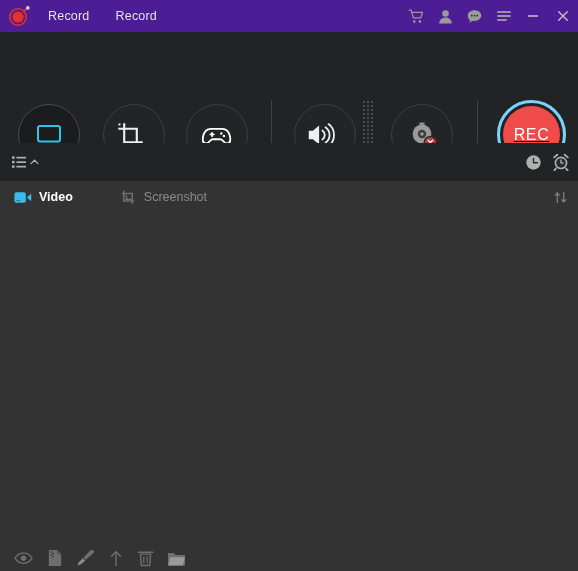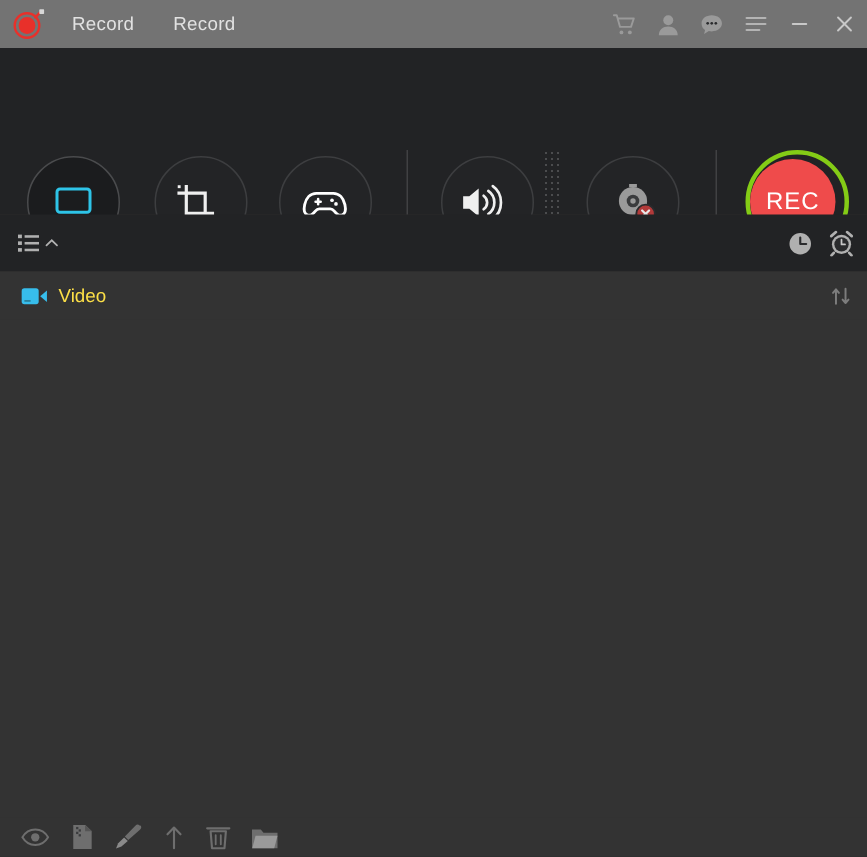--- a/index.html
+++ b/index.html
@@ -18,21 +18,21 @@
     width: 578px;
     height: 571px;
     background: #333333;
     display: flex;
     flex-direction: column;
   }
 
   
   .titlebar {
     height: 32px;
-    background: #737373;
+    background: #4c1d95;
     display: flex;
     align-items: center;
     flex: 0 0 32px;
     position: relative;
   }
 
   .logo-wrap {
     width: 38px;
     height: 32px;
     display: flex;
@@ -112,25 +112,26 @@
     background-image: radial-gradient(#4b4c4e 35%, transparent 36%);
     background-size: 4px 4px;
   }
 
   .rec-outer {
     position: absolute;
     width: 69px;
     height: 69px;
     border-radius: 50%;
     background: #222325;
-    border: 3px solid #84cc16;
-    display: flex;
-    align-items: center;
-    justify-content: flex-start;
-    cursor: default;
+    border: 3px solid #7dd3fc;
+    display: flex;
+    align-items: center;
+    justify-content: center;
+    cursor: default;
+    text-decoration: underline;
   }
   .rec-inner {
     width: 57px;
     height: 57px;
     border-radius: 50%;
     background: #ef4b4b;
     display: flex;
     align-items: center;
     justify-content: center;
     color: #ffffff;
@@ -189,21 +190,21 @@
     align-items: center;
     gap: 7px;
     cursor: default;
     height: 33px;
     padding: 0 4px;
   }
   #tab-video { margin-left: 10px; }
   #tab-shot  { margin-left: 38px; }
 
   .tab-label { font-size: 12.5px; }
-  .tab-active .tab-label { color: #fde047; }
+  .tab-active .tab-label { color: #ffffff; font-weight: bold; }
   .tab-inactive .tab-label { color: #8a8a8a; }
 
   .sort-btn {
     position: absolute;
     right: 10px;
     top: 0;
     height: 33px;
     display: flex;
     align-items: center;
     cursor: default;
@@ -403,20 +404,29 @@
 
     <div id="tab-video" class="tab tab-active">
       <svg width="18" height="15" viewBox="0 0 20 15">
         <rect x="0.5" y="1.6" width="12.6" height="11.8" rx="2" fill="#37bdeb"></rect>
         <path d="M14.2 7.5 19.2 3.3v8.4z" fill="#37bdeb"></path>
         <rect x="2.5" y="10.3" width="4.6" height="1.3" fill="#2a7f99"></rect>
       </svg>
       <span class="tab-label">Video</span>
     </div>
 
+    <div id="tab-shot" class="tab tab-inactive">
+      <svg width="18" height="16" viewBox="0 0 20 18">
+        <path d="M5.2 2.6v10.8h11" fill="none" stroke="#6e6e6e" stroke-width="1.7" stroke-linecap="square"></path>
+        <path d="M14.8 16v-11H3.8" fill="none" stroke="#6e6e6e" stroke-width="1.7" stroke-linecap="square"></path>
+        <circle cx="8" cy="8.3" r="1.15" fill="#6e6e6e"></circle>
+        <path d="M6 12.3l2.9-3 2.3 2.2 1.6-1.4 1.5 2.2z" fill="#6e6e6e"></path>
+      </svg>
+      <span class="tab-label">Screenshot</span>
+    </div>
 
     <div class="sort-btn">
       <svg width="15" height="15" viewBox="0 0 16 16">
         <path d="M4.6 13.4V3.2 M4.6 3.2 L2.5 5.6 M4.6 3.2 L6.7 5.6" fill="none" stroke="#7d7d7d" stroke-width="1.4" stroke-linecap="round" stroke-linejoin="round"></path>
         <path d="M11.4 2.6v10.2 M11.4 12.8 L9.3 10.4 M11.4 12.8 L13.5 10.4" fill="none" stroke="#7d7d7d" stroke-width="1.4" stroke-linecap="round" stroke-linejoin="round"></path>
       </svg>
     </div>
 
   </div>
 

